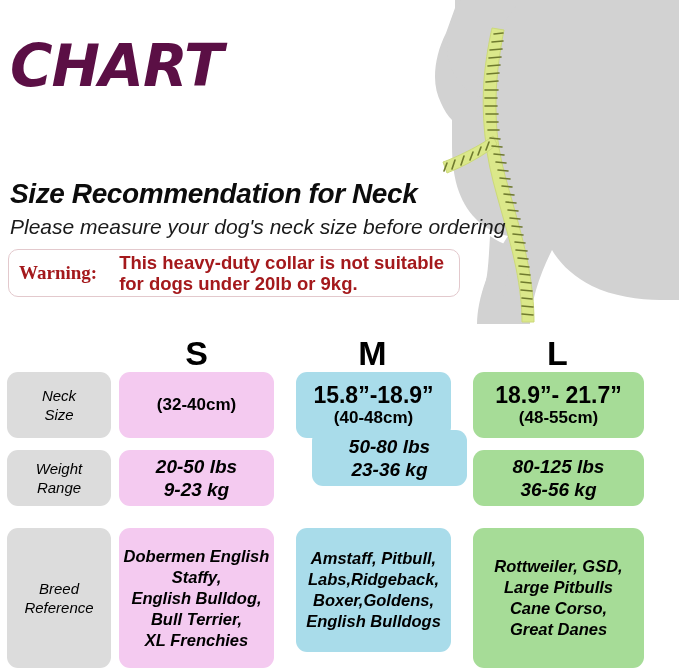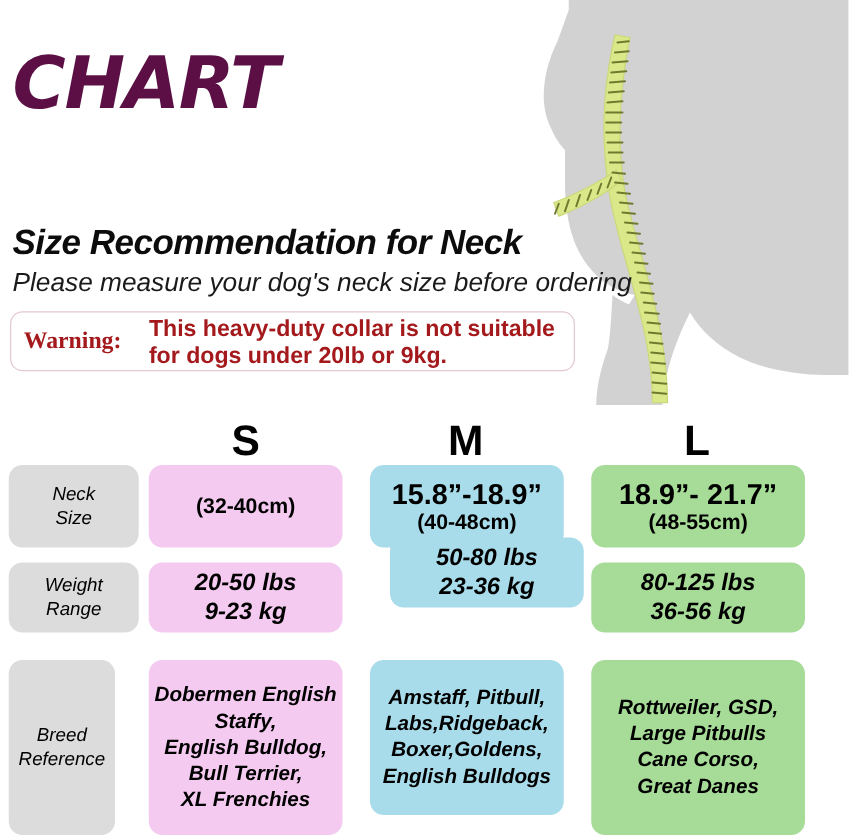--- a/index.html
+++ b/index.html
@@ -322,21 +322,21 @@
   <div class="cell" style="left:296px; top:430px; width:155px; height:56px; background:#a9dcea;margin-left:16px;">
     <div class="weight-line">50-80 lbs</div>
     <div class="weight-line">23-36 kg</div>
   </div>
 
   <div class="cell" style="left:473px; top:450px; width:171px; height:56px; background:#a6dc97;">
     <div class="weight-line">80-125 lbs</div>
     <div class="weight-line">36-56 kg</div>
   </div>
 
-  <div class="cell" style="left:7px; top:528px; width:85px; height:140px; background:#dcdcdc;text-align:center;">
+  <div class="cell" style="left:7px; top:528px; width:104px; height:140px; background:#dcdcdc;text-align:center;">
     <div class="cell-label">Breed</div>
     <div class="cell-label">Reference</div>
   </div>
 
   <div class="cell" style="left:119px; top:528px; width:155px; height:140px; background:#f4caf0;">
     <div class="breed-line">Dobermen English</div>
     <div class="breed-line">Staffy,</div>
     <div class="breed-line">English Bulldog,</div>
     <div class="breed-line">Bull Terrier,</div>
     <div class="breed-line">XL Frenchies</div>

